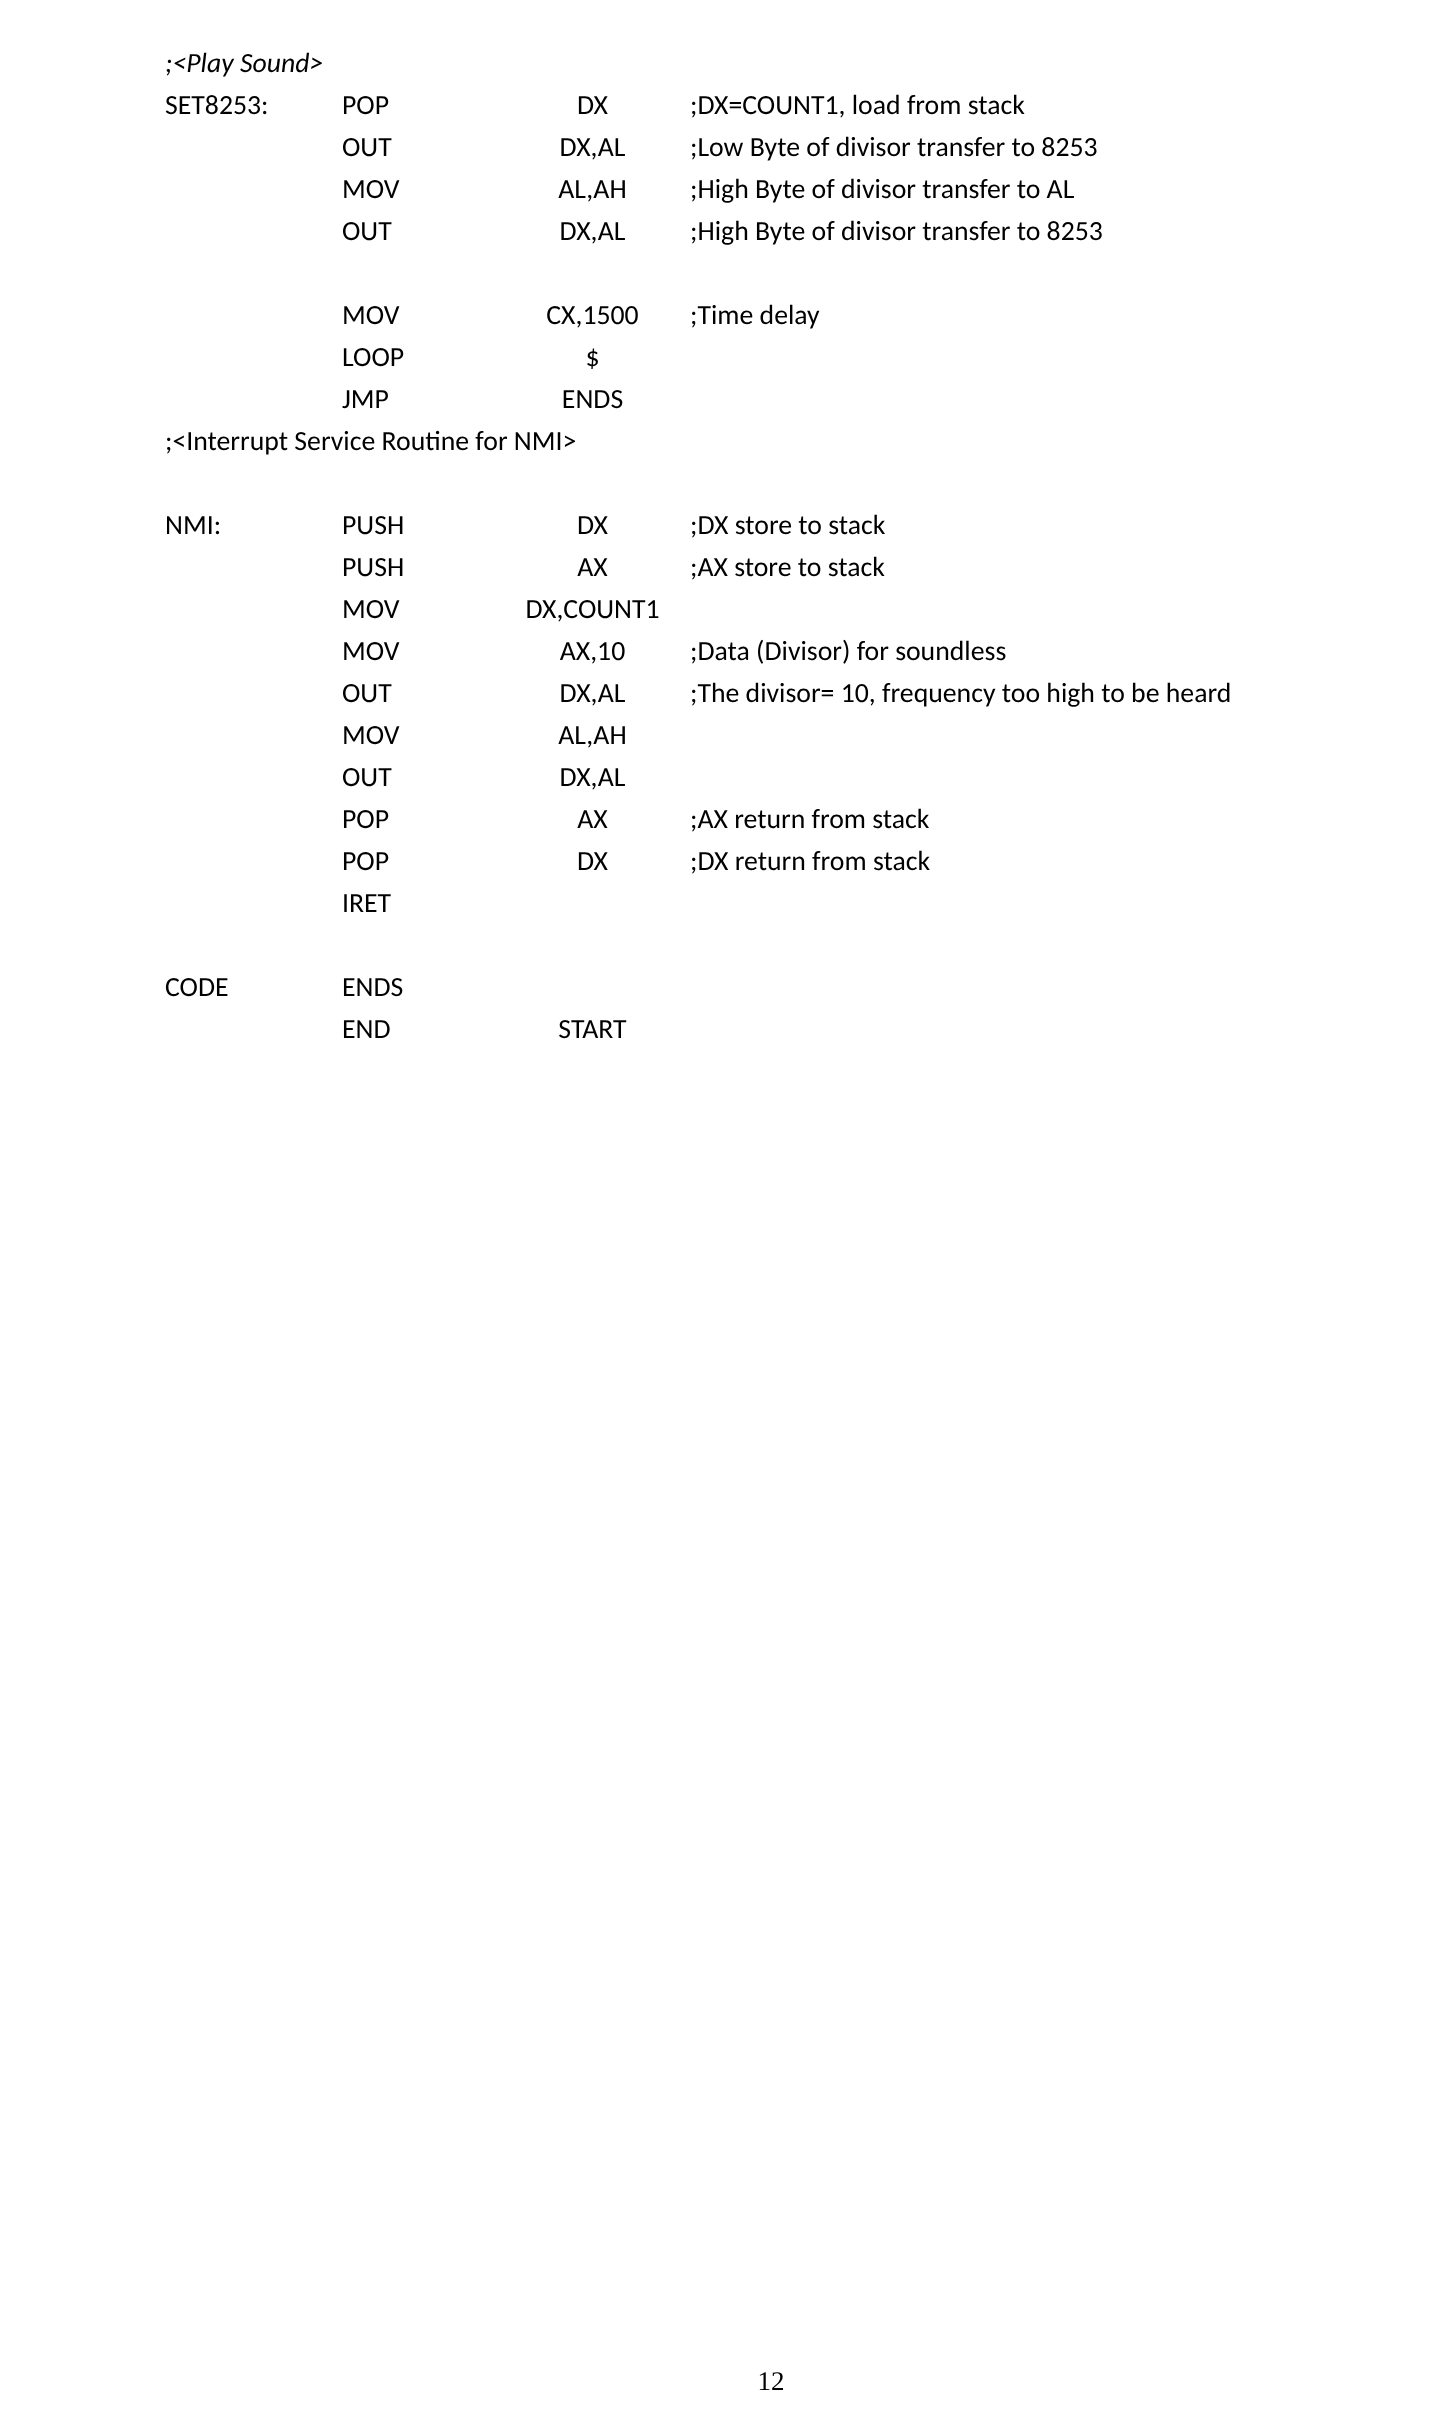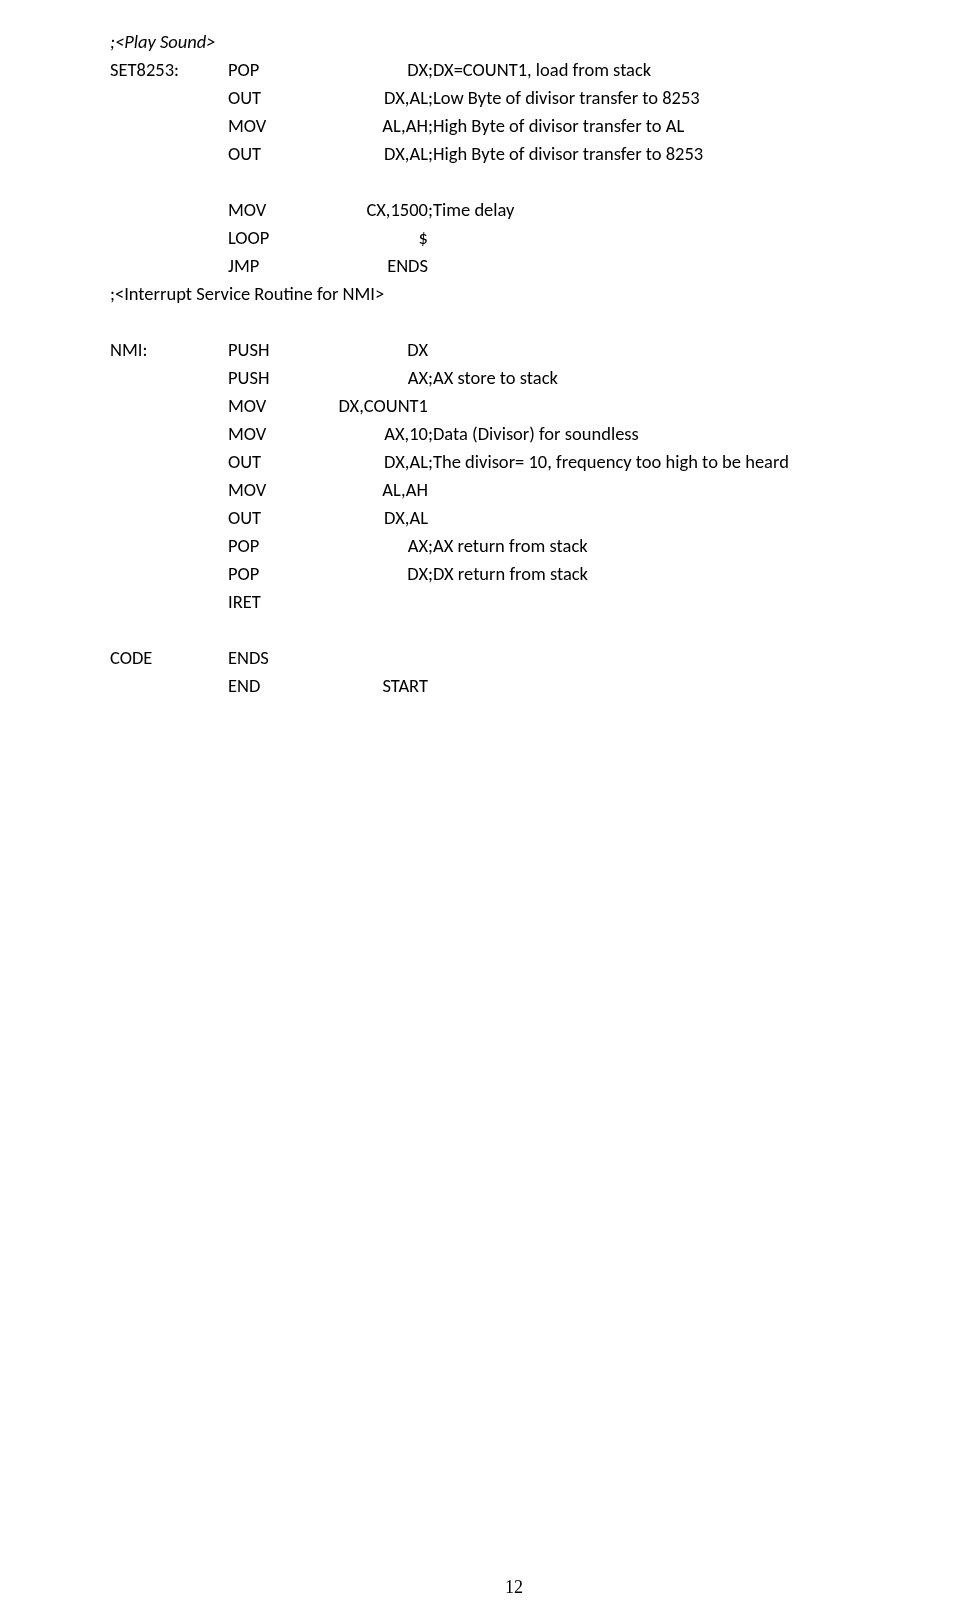--- a/index.html
+++ b/index.html
@@ -17,21 +17,21 @@
     position: relative;
   }
   .line {
     display: flex;
     font-size: 18.5px;
     line-height: 28px;
     white-space: pre;
   }
   .c-label   { width: 100px; text-align: left;  }
   .c-op      { width: 70px;  text-align: left; margin-left: 18px;  }
-  .c-arg     { width: 130px; text-align: right;  }
+  .c-arg     { width: 130px; text-align: center; margin-left: 32px;  }
   .c-comment { flex: 1; }
   .italic { font-style: italic; }
   .before-block { margin-top: 28px; }
   .page-num {
     position: absolute;
     bottom: 24px;
     left: 0;
     width: 100%;
     text-align: center;
     font-family: "Times New Roman", Times, serif;
@@ -93,20 +93,21 @@
   </div>
 
   <div class="line">
     <span>;&lt;Interrupt Service Routine for NMI&gt;</span>
   </div>
 
   <div class="line before-block">
     <span class="c-label">NMI:</span>
     <span class="c-op">PUSH</span>
     <span class="c-arg">DX</span>
+    <span class="c-comment">;DX store to stack</span>
   </div>
   <div class="line">
     <span class="c-label"></span>
     <span class="c-op">PUSH</span>
     <span class="c-arg">AX</span>
     <span class="c-comment">;AX store to stack</span>
   </div>
   <div class="line">
     <span class="c-label"></span>
     <span class="c-op">MOV</span>

